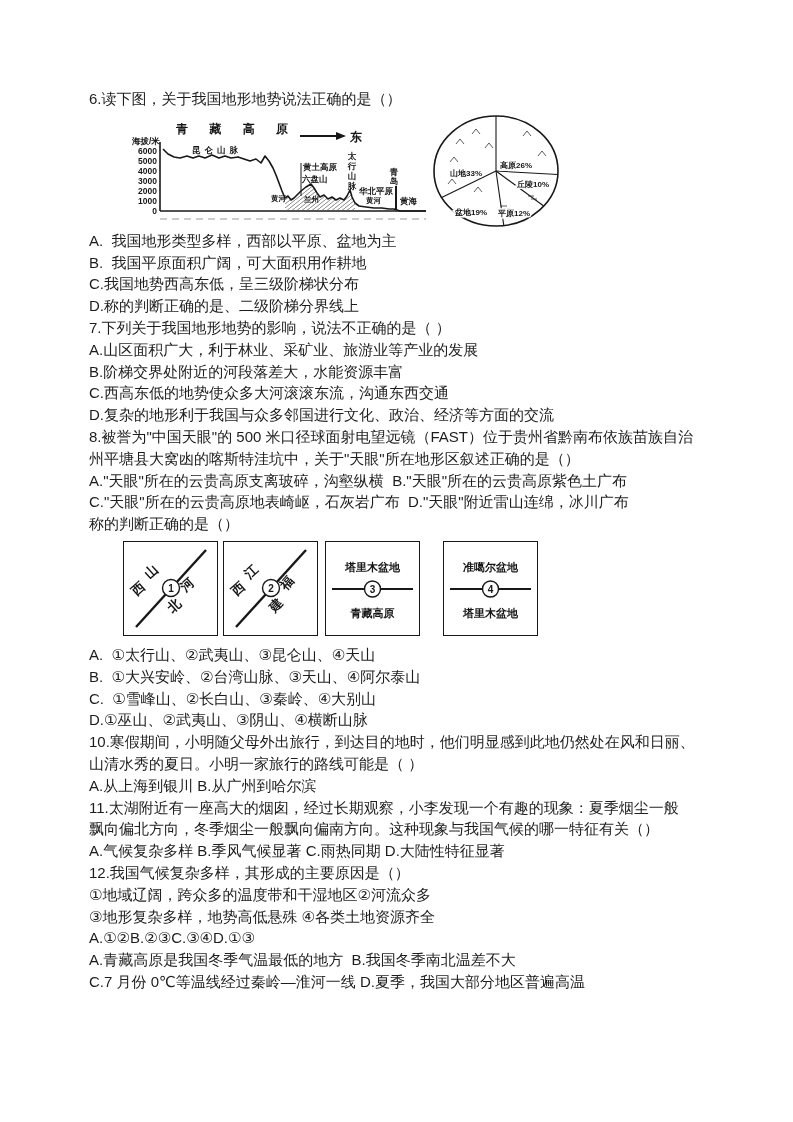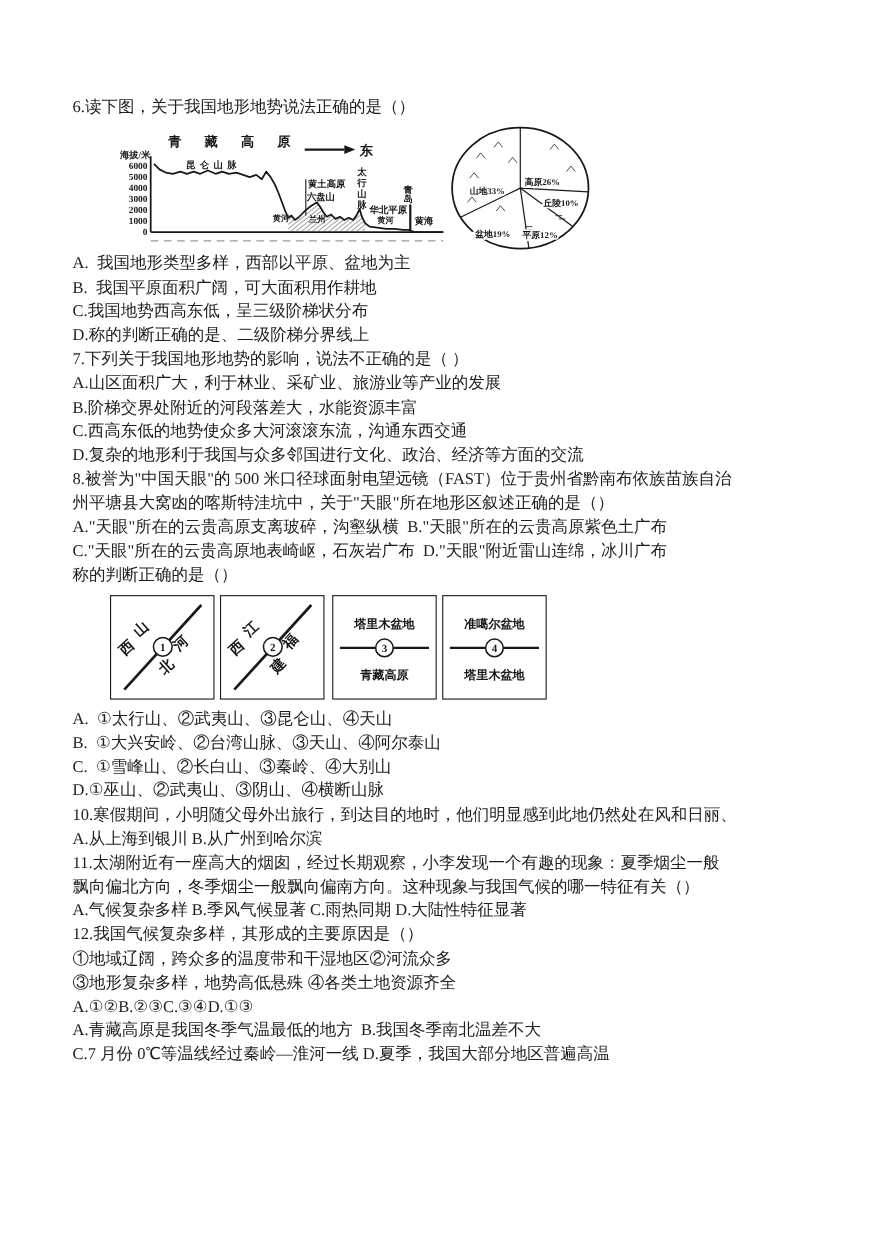--- a/index.html
+++ b/index.html
@@ -1,18 +1,18 @@
 <!DOCTYPE html>
 <html><head>
 <meta charset="utf-8">
 <style>
   html,body{margin:0;padding:0;background:#fff;}
   .page{position:relative;width:793px;height:1122px;background:#ffffff;overflow:hidden;
         font-family:"Liberation Sans","DejaVu Sans",sans-serif;color:#1d1d1d;}
-  .content{position:relative;padding:88px 0 0 66px;font-size:15px;font-family:Liberation Serif, serif;}
+  .content{position:relative;padding:88px 0 0 89px;font-size:15px;}
   .line{height:21.8px;line-height:21.8px;white-space:pre;}
   .figure-row{position:relative;height:120px;}
   .profile-svg{position:absolute;left:41px;top:10px;}
   .pie-svg{position:absolute;left:341px;top:2px;}
   .boxes-row{position:relative;height:95px;margin:6px 0 8px 34px;}
   .qbox{position:absolute;top:0;width:93px;height:93px;border:1.6px solid #181818;background:#fff;}
   .qbox svg{display:block;}
   svg text{fill:#161616;}
   .ax{font-size:8.5px;font-weight:bold;}
   .tick{font-size:8.5px;font-weight:bold;text-anchor:end;}
@@ -164,37 +164,38 @@
       </div>
       <div class="qbox" style="left:202px">
         <svg width="93" height="93" viewBox="0 0 93 93">
           <text class="blabel" x="46.5" y="29">塔里木盆地</text>
           <line class="hline" x1="6" y1="47" x2="87" y2="47"></line>
           <circle class="numc" cx="46.5" cy="47" r="8"></circle>
           <text class="numt" x="46.5" y="50.5">3</text>
           <text class="blabel" x="46.5" y="75">青藏高原</text>
         </svg>
       </div>
-      <div class="qbox" style="left:302px">
+      <div class="qbox" style="left:320px">
         <svg width="93" height="93" viewBox="0 0 93 93">
           <text class="blabel" x="46.5" y="29">准噶尔盆地</text>
           <line class="hline" x1="6" y1="47" x2="87" y2="47"></line>
           <circle class="numc" cx="46.5" cy="47" r="8"></circle>
           <text class="numt" x="46.5" y="50.5">4</text>
           <text class="blabel" x="46.5" y="75">塔里木盆地</text>
         </svg>
       </div>
     </div>
 
     <div class="line">A.  ①太行山、②武夷山、③昆仑山、④天山</div>
     <div class="line">B.  ①大兴安岭、②台湾山脉、③天山、④阿尔泰山</div>
     <div class="line">C.  ①雪峰山、②长白山、③秦岭、④大别山</div>
     <div class="line">D.①巫山、②武夷山、③阴山、④横断山脉</div>
 
     <div class="line">10.寒假期间，小明随父母外出旅行，到达目的地时，他们明显感到此地仍然处在风和日丽、</div>
+    <div class="line">山清水秀的夏日。小明一家旅行的路线可能是（ ）</div>
     <div class="line">A.从上海到银川 B.从广州到哈尔滨</div>
 
     <div class="line">11.太湖附近有一座高大的烟囱，经过长期观察，小李发现一个有趣的现象：夏季烟尘一般</div>
     <div class="line">飘向偏北方向，冬季烟尘一般飘向偏南方向。这种现象与我国气候的哪一特征有关（）</div>
     <div class="line">A.气候复杂多样 B.季风气候显著 C.雨热同期 D.大陆性特征显著</div>
 
     <div class="line">12.我国气候复杂多样，其形成的主要原因是（）</div>
     <div class="line">①地域辽阔，跨众多的温度带和干湿地区②河流众多</div>
     <div class="line">③地形复杂多样，地势高低悬殊 ④各类土地资源齐全</div>
     <div class="line">A.①②B.②③C.③④D.①③</div>

